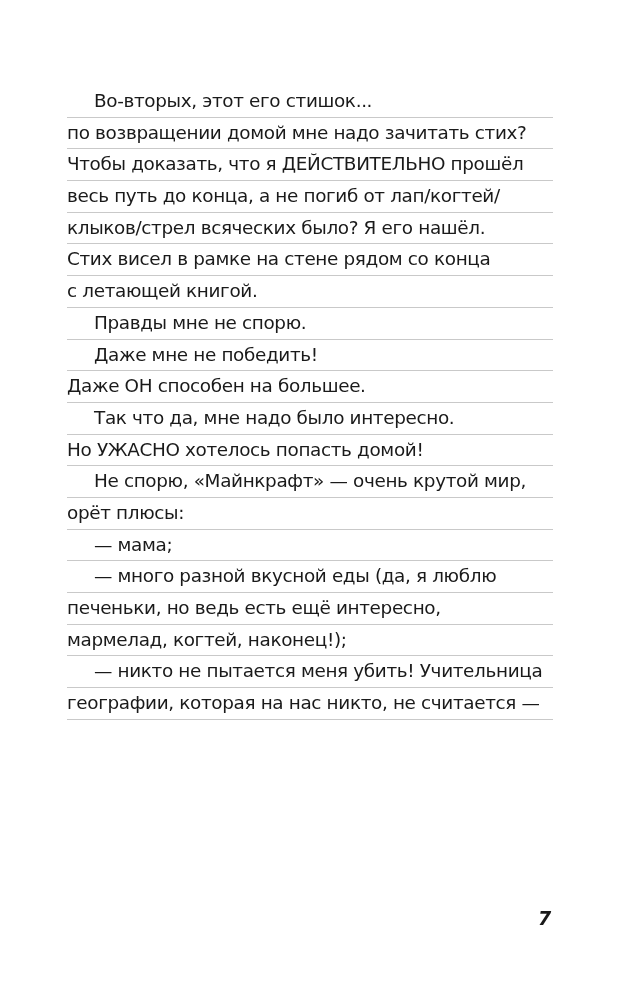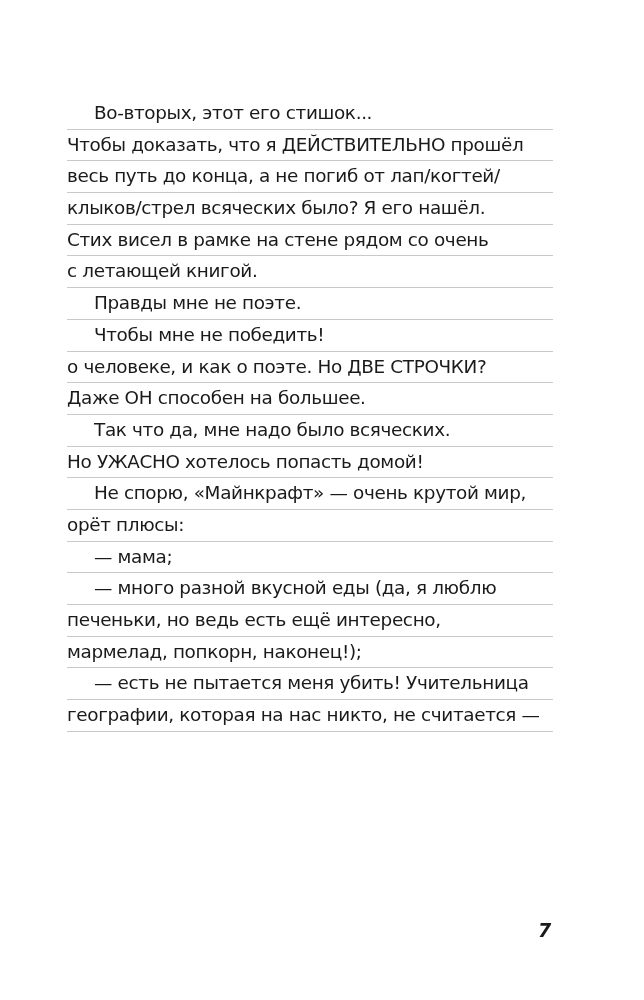--- a/index.html
+++ b/index.html
@@ -11,21 +11,21 @@
       width: 644px;
       height: 1000px;
       position: relative;
       overflow: hidden;
       font-family: "DejaVu Sans", sans-serif;
       color: #1a1a1a;
     }
     .page {
       position: absolute;
       left: 0;
-      top: 12px;
+      top: 0;
       width: 644px;
       height: 704px;
     }
     .text-block {
       position: absolute;
       left: 67px;
       top: 86px;
       width: 486px;
     }
     .line {
@@ -55,35 +55,35 @@
       font-style: italic;
       color: #1a1a1a;
     }
   </style>
 </head>
 <body>
 
 <div class="page">
   <div class="text-block">
     <div class="line indent"><span>Во-вторых, этот его стишок...</span></div>
+    <div class="line"><span>по возвращении домой мне надо зачитать стих?</span></div>
     <div class="line"><span>Чтобы доказать, что я ДЕЙСТВИТЕЛЬНО прошёл</span></div>
     <div class="line"><span>весь путь до конца, а не погиб от лап/когтей/</span></div>
     <div class="line"><span>клыков/стрел всяческих было? Я его нашёл.</span></div>
-    <div class="line"><span>Стих висел в рамке на стене рядом со очень</span></div>
+    <div class="line"><span>Стих висел в рамке на стене рядом со конца</span></div>
     <div class="line"><span>с летающей книгой.</span></div>
-    <div class="line indent"><span>Правды мне не поэте.</span></div>
-    <div class="line indent"><span>Чтобы мне не победить!</span></div>
-    <div class="line"><span>о человеке, и как о поэте. Но ДВЕ СТРОЧКИ?</span></div>
+    <div class="line indent"><span>Правды мне не спорю.</span></div>
+    <div class="line indent"><span>Даже мне не победить!</span></div>
     <div class="line"><span>Даже ОН способен на большее.</span></div>
-    <div class="line indent"><span>Так что да, мне надо было всяческих.</span></div>
+    <div class="line indent"><span>Так что да, мне надо было интересно.</span></div>
     <div class="line"><span>Но УЖАСНО хотелось попасть домой!</span></div>
     <div class="line indent"><span>Не спорю, «Майнкрафт» — очень крутой мир,</span></div>
     <div class="line"><span>орёт плюсы:</span></div>
     <div class="line indent"><span>— мама;</span></div>
     <div class="line indent"><span>— много разной вкусной еды (да, я люблю</span></div>
     <div class="line"><span>печеньки, но ведь есть ещё интересно,</span></div>
-    <div class="line"><span>мармелад, попкорн, наконец!);</span></div>
-    <div class="line indent"><span>— есть не пытается меня убить! Учительница</span></div>
+    <div class="line"><span>мармелад, когтей, наконец!);</span></div>
+    <div class="line indent"><span>— никто не пытается меня убить! Учительница</span></div>
     <div class="line"><span>географии, которая на нас никто, не считается —</span></div>
   </div>
 
   <div class="page-number">7</div>
 </div>
 
 </body></html>

